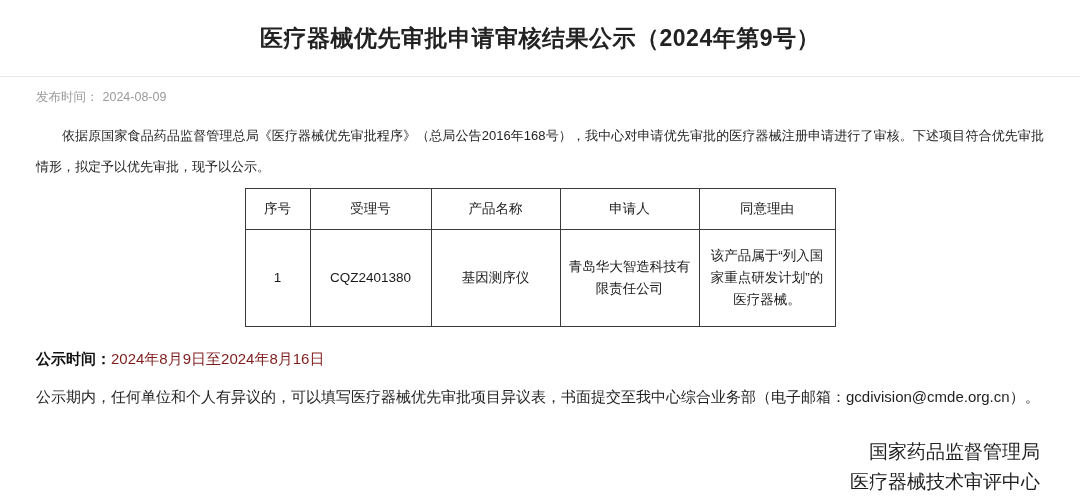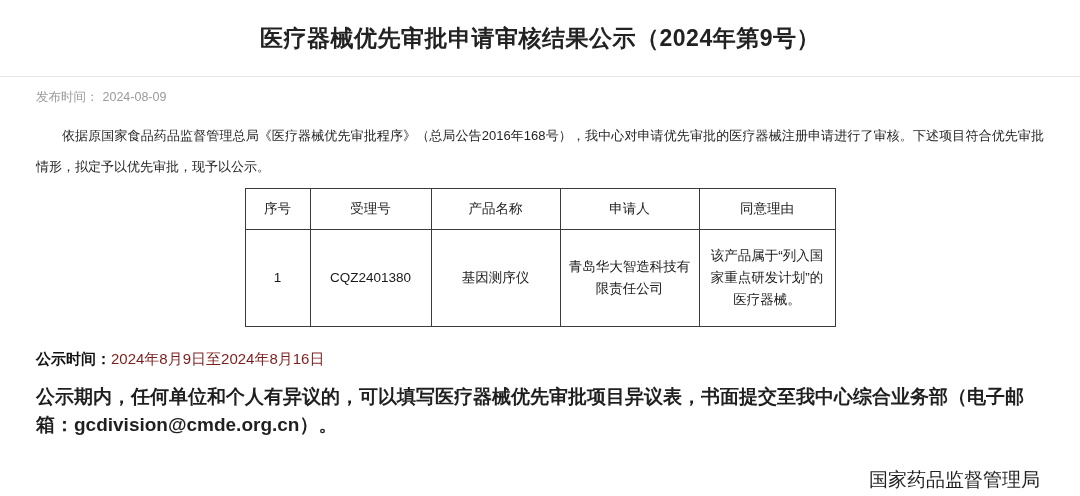--- a/index.html
+++ b/index.html
@@ -88,24 +88,23 @@
   }
   .notice-label {
     font-weight: bold;
     color: #111111;
   }
   .notice-value {
     color: #7f1d1d;
   }
   .para2 {
     margin-top: 10px;
-    font-size: 19px;
+    font-size: 15px;
     line-height: 28px;
     color: #1f1f1f;
-    font-weight: bold;
   }
   .email {
     color: #1f1f1f;
   }
   .sign-block {
     margin-top: 26px;
     text-align: right;
     padding-right: 4px;
   }
   .sign-line {

